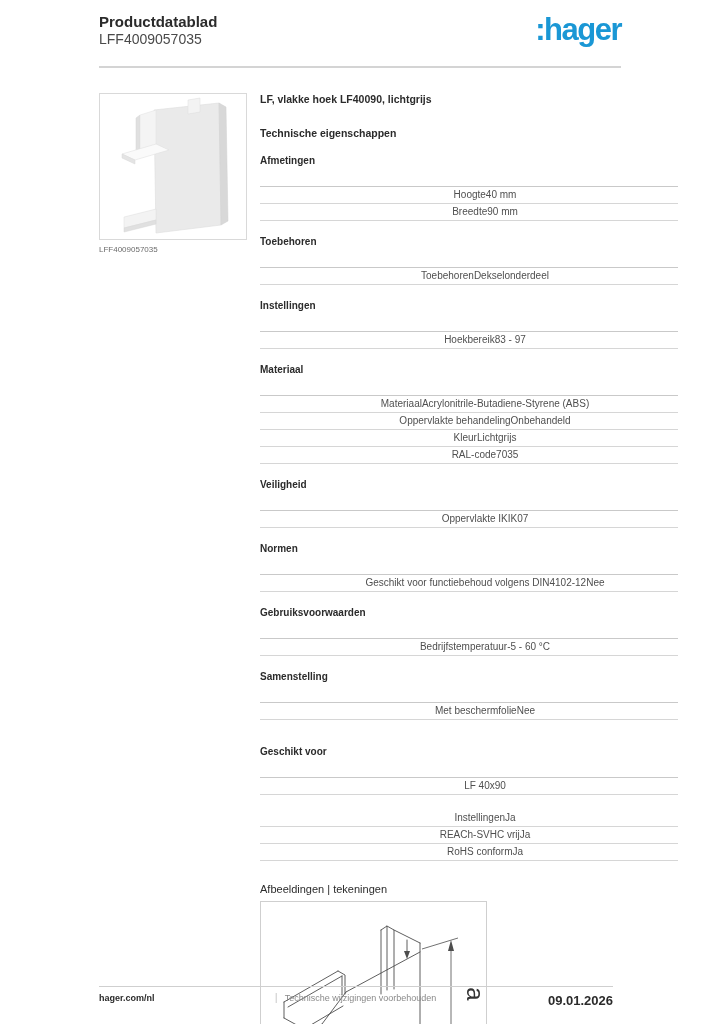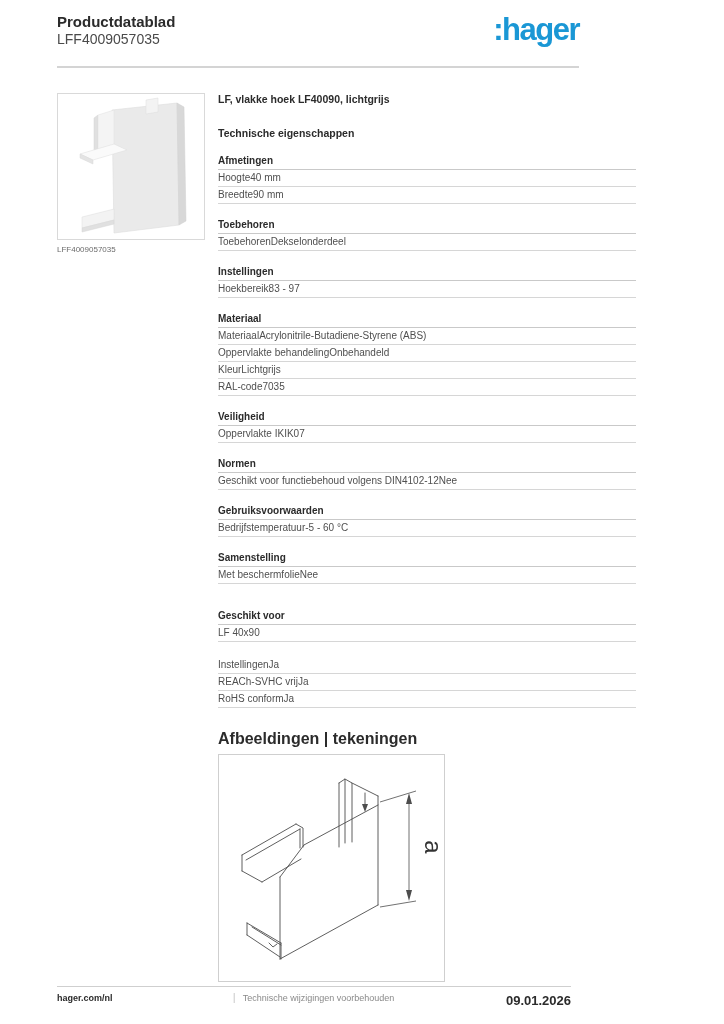--- a/index.html
+++ b/index.html
@@ -1,44 +1,44 @@
 <!DOCTYPE html>
 <html><head>
 <meta charset="utf-8">
 <style>
   * { margin:0; padding:0; box-sizing:border-box; }
   html,body { background:#fff; }
   body { font-family:"Liberation Sans", sans-serif; color:#4f4f4f; }
-  .page { position:relative; width:636px; height:1024px; background:#fff; overflow:hidden; }
+  .page { position:relative; width:636px; height:1024px; background:#fff; overflow:hidden;margin-left:42px; }
 
   
   .doc-header { position:absolute; left:57px; right:57px; top:13px; display:flex; justify-content:space-between; align-items:flex-start; }
   .doc-type { font-size:15px; font-weight:bold; color:#2b2b2b; line-height:18px; }
   .doc-ref  { font-size:14px; color:#4a4a4a; line-height:17px; }
   .logo { font-size:31px; font-weight:bold; color:#1a97d5; letter-spacing:-1.5px; line-height:30px; margin-top:2px; }
   .header-rule { position:absolute; left:57px; right:57px; top:66px; border-top:2px solid #d4d4d4; }
 
   
   .left-col { position:absolute; left:57px; top:93px; width:148px; }
   .product-img-box { width:148px; height:147px; border:1px solid #d9d9d9; background:#fff; }
   .img-caption { margin-top:5px; font-size:8px; color:#6b6b6b; }
 
   
   .content { position:absolute; left:218px; top:93px; width:450px; }
   .prod-title { font-size:10.5px; font-weight:bold; color:#2b2b2b; line-height:13px; }
   .section-heading { font-size:10.5px; font-weight:bold; color:#2b2b2b; line-height:13px; margin-top:21px; }
 
   .grp { margin-top:15px; }
   .grp.gap-lg { margin-top:26px; }
-  .grp-name { font-size:10px; font-weight:bold; color:#2b2b2b; padding-bottom:3px; border-bottom:1px solid #c9c9c9; }
-  .row { display:flex; justify-content:flex-start; align-items:baseline; font-size:10px; color:#4f4f4f; padding:2px 0 3px 0; border-bottom:1px solid #d6d6d6; }
+  .grp-name { font-size:10px; font-weight:bold; color:#2b2b2b; padding-bottom:20px; border-bottom:1px solid #c9c9c9; }
+  .row { display:flex; justify-content:center; align-items:baseline; font-size:10px; color:#4f4f4f; padding:2px 0 3px 0; border-bottom:1px solid #d6d6d6; }
   .row .k { text-align:left; }
   .row .v { text-align:right; white-space:nowrap; }
 
-  .drawings-heading { font-size:16px; font-weight:bold; color:#2b2b2b; margin-top:22px; }
+  .drawings-heading { font-size:11px; font-weight:normal; color:#2b2b2b; margin-top:22px; }
   .drawing-box { margin-top:6px; width:227px; height:228px; border:1px solid #cfcfcf; background:#fff; }
 
   
   .doc-footer { position:absolute; left:57px; right:65px; top:986px; border-top:1px solid #cfcfcf; }
   .footer-inner { position:relative; height:22px; }
   .footer-left  { position:absolute; left:0; top:6px; font-size:9px; font-weight:bold; color:#2b2b2b; }
   .footer-center{ position:absolute; left:50%; transform:translateX(-50%); top:6px; display:flex; align-items:center; gap:8px; }
   .footer-divider { width:1px; height:10px; background:#c9c9c9; }
   .footer-notice { font-size:9px; color:#8a8a8a; white-space:nowrap; }
   .footer-right { position:absolute; right:0; top:6px; font-size:13px; font-weight:bold; color:#2b2b2b; }

